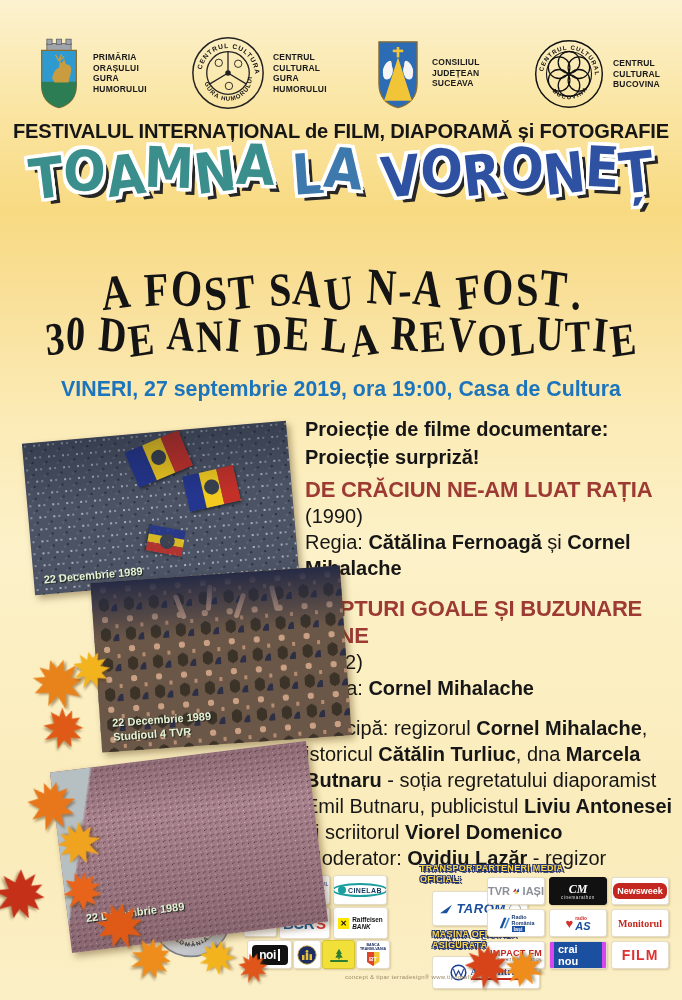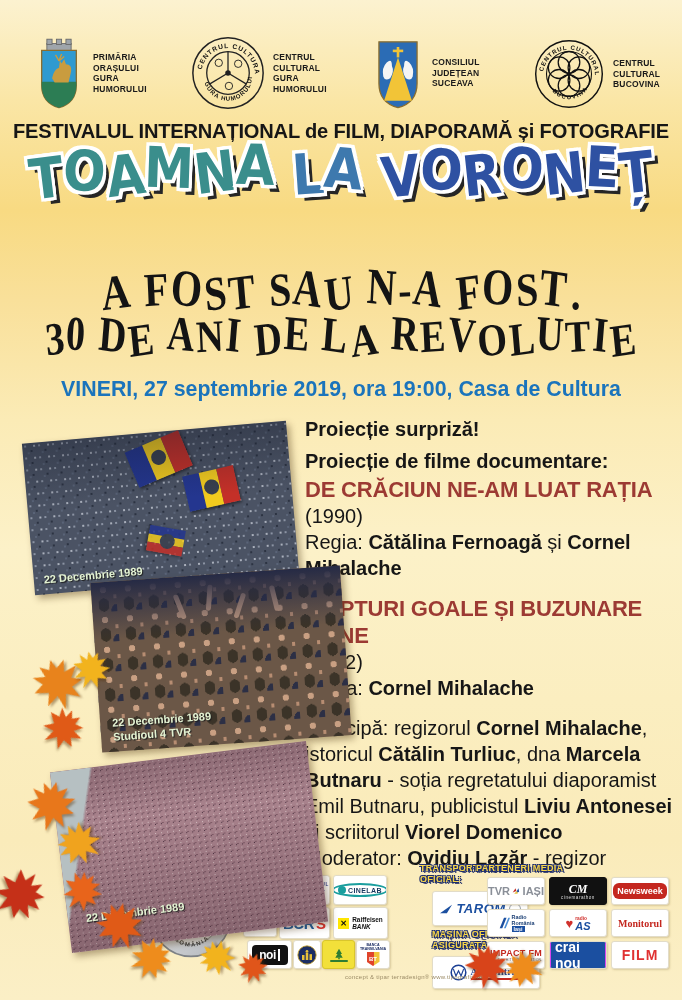--- a/index.html
+++ b/index.html
@@ -212,22 +212,22 @@
     <div class="arm" style="left:72%;top:9%;transform:rotate(-10deg);"></div>
     <div class="cap" style="left:12px;bottom:22px;">22 Decembrie 1989</div>
     <div class="cap" style="left:12px;bottom:8px;">Studioul 4 TVR</div>
   </div>
 
   <div class="photo crowd3" style="left:60px;top:756px;width:258px;height:182px;transform:rotate(-7deg);z-index:3;">
     <div class="cap" style="left:18px;bottom:26px;">22 Decembrie 1989</div>
   </div>
 
   <div class="abs program" style="left:305px;top:416px;">
+    <div class="p-bold mb2">Proiecție de filme documentare:</div>
     <div class="p-bold mb6">Proiecție surpriză!</div>
-    <div class="p-bold mb2">Proiecție de filme documentare:</div>
     <div class="film-title">DE CRĂCIUN NE-AM LUAT RAȚIA</div>
     <div>(1990)</div>
     <div class="mb14"><span>Regia: </span><span style="font-weight: bold;">Cătălina Fernoagă</span><span> și </span><span style="font-weight: bold;">Cornel Mihalache</span></div>
     <div class="film-title">PIEPTURI GOALE ȘI BUZUNARE</div>
     <div class="film-title">PLINE</div>
     <div>(2012)</div>
     <div class="mb14"><span>Regia: </span><span style="font-weight: bold;">Cornel Mihalache</span></div>
     <div><span>Participă: regizorul </span><span style="font-weight: bold;">Cornel Mihalache</span><span>, istoricul </span><span style="font-weight: bold;">Cătălin Turliuc</span><span>, dna </span><span style="font-weight: bold;">Marcela Butnaru</span><span> - soția regretatului diaporamist Emil Butnaru, publicistul </span><span style="font-weight: bold;">Liviu Antonesei</span><span> și scriitorul </span><span style="font-weight: bold;">Viorel Domenico</span></div>
     <div><span>Moderator: </span><span style="font-weight: bold;">Ovidiu Lazăr</span><span> - regizor</span></div>
   </div>
@@ -447,21 +447,21 @@
     <div class="mtile">
       <span style="font-size:10px;font-weight:bold;color:#C4271F;font-family:'Liberation Serif',serif;">Monitorul</span>
     </div>
 
     <div class="mtile" style="flex-direction:column;gap:0;">
       <span style="font-size:9px;font-weight:bold;color:#C4271F;letter-spacing:.3px;">IMPACT FM</span>
       <span style="font-size:3.4px;color:#555;letter-spacing:.2px;">ALL THE HITS. ONE STATION.</span>
     </div>
 
     <div class="mtile">
-      <span style="background:#1B4FA0;color:#fff;font-size:14px;font-weight:bold;padding:3px 4px;border:1px solid #d946ef;outline:1px solid #1B4FA0;">crai nou</span>
+      <span style="background:#1B4FA0;color:#fff;font-size:11px;font-weight:bold;padding:3px 4px;border:4px solid #d946ef;outline:1px solid #1B4FA0;">crai nou</span>
     </div>
 
     <div class="mtile">
       <span style="font-size:14px;font-weight:bold;color:#E03131;letter-spacing:1px;">FILM</span>
     </div>
   </div>
 
   <div class="abs credit-line" style="left:345px;top:974px;">concept &amp; tipar   terradesign®   www.tipografia.ro</div>
 
 </div>

